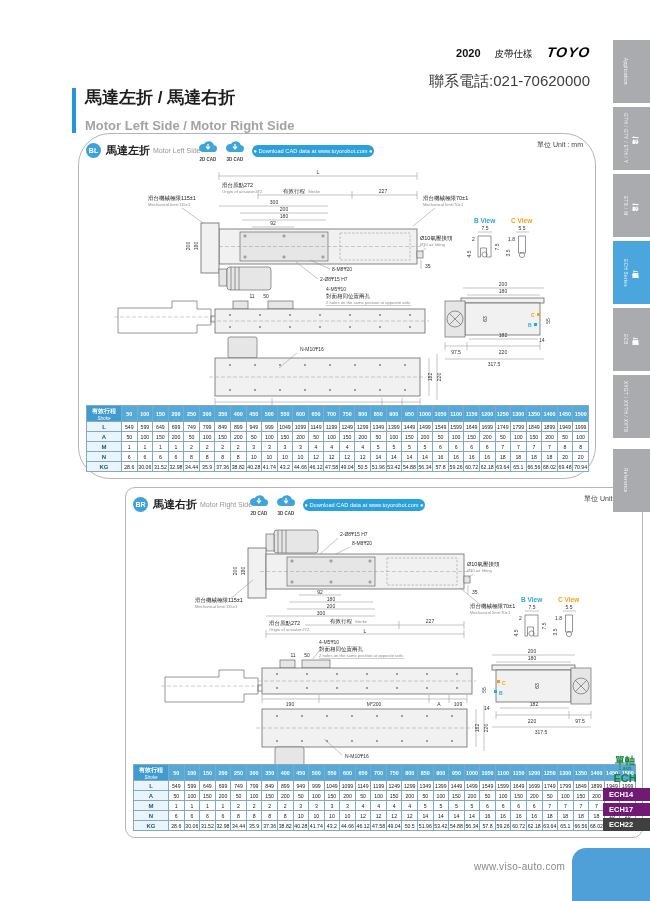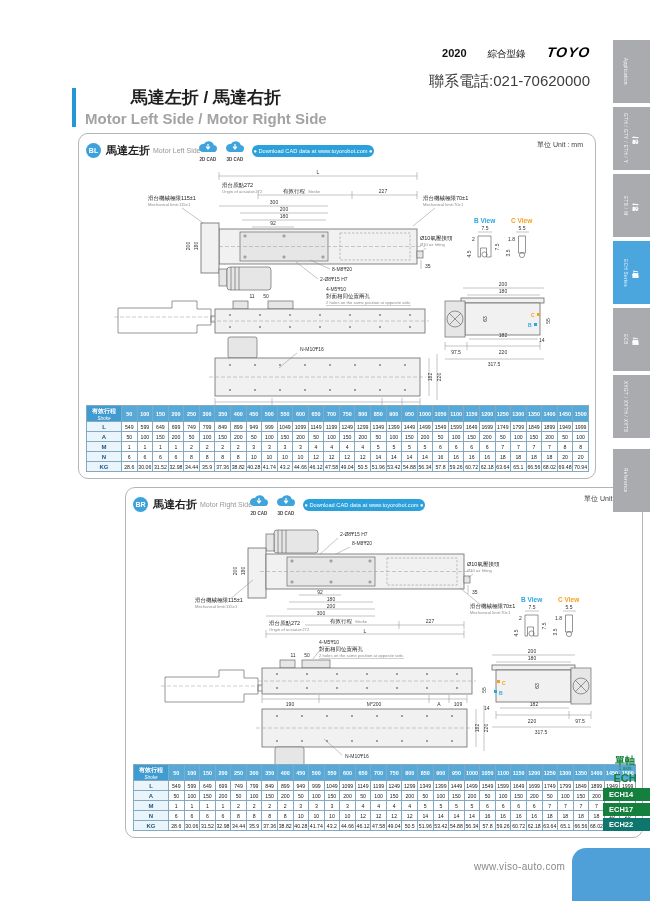--- a/index.html
+++ b/index.html
@@ -1,29 +1,29 @@
 <!DOCTYPE html>
 <html><head>
 <meta charset="utf-8">
 <style>
   html,body{margin:0;padding:0;}
   body{width:650px;height:901px;position:relative;background:#fff;overflow:hidden;
        font-family:"Liberation Sans","DejaVu Sans",sans-serif;color:#222;}
   
-  #catalog-line{position:absolute;right:60px;top:44px;display:flex;align-items:baseline;gap:21px;}
+  #catalog-line{position:absolute;right:60px;top:44px;display:flex;align-items:baseline;gap:14px;}
   .cat-year{font-size:11px;font-weight:bold;color:#111;}
   .cat-label{font-size:9.5px;color:#111;}
   .brand-logo{font-size:14px;font-weight:900;font-style:italic;letter-spacing:1px;transform:skewX(-8deg);color:#000;}
   #phone{position:absolute;right:60px;top:72px;font-size:15px;color:#3d3d3d;}
-  #page-title{position:absolute;left:72px;top:88px;border-left:4px solid #2398d6;padding-left:9px;text-align:center;}
+  #page-title{position:absolute;left:72px;top:88px;border-left:4px solid #2398d6;padding-left:9px;}
   #page-title .zh{font-size:17px;font-weight:bold;color:#1d1d1d;line-height:1.15;}
-  #page-title .en{font-size:15px;font-weight:bold;color:#a3a3a3;margin-top:2px;}
+  #page-title .en{font-size:13px;font-weight:bold;color:#a3a3a3;margin-top:10px;}
   
   .section-box{position:absolute;left:78px;width:518px;background:#fff;border:1.5px solid #b3b6b8;border-radius:10px;box-sizing:border-box;}
-  #bl-box{top:133px;height:346px;}
+  #bl-box{top:133px;height:346px;border-radius:32px;}
   #br-box{top:487px;height:351px;margin-left:47px;}
   .code-badge{position:absolute;left:7px;top:9px;width:15px;height:15px;border-radius:50%;background:#3da2dc;color:#fff;
               font-size:7px;font-weight:bold;display:flex;align-items:center;justify-content:center;}
   .sec-title-zh{position:absolute;left:27px;top:9px;font-size:11px;font-weight:bold;color:#222;}
   .sec-title-en{position:absolute;left:74px;top:13px;font-size:7px;color:#979797;}
   .cloud{position:absolute;top:6px;width:26px;text-align:center;}
   .cloud .lbl{font-size:4.5px;font-weight:bold;color:#444;margin-top:-1px;}
   .dl-pill{position:absolute;left:173px;top:11px;width:122px;height:12px;border-radius:6px;background:#2ba0da;color:#fff;
            font-size:5.7px;line-height:12px;text-align:center;white-space:nowrap;}
   .unit-label{position:absolute;right:12px;top:6px;font-size:7px;color:#444;}
@@ -60,32 +60,32 @@
   .side-tab{position:absolute;left:613px;width:37px;height:63px;background:#a9abae;color:#fff;
             display:flex;flex-direction:row;align-items:center;justify-content:center;gap:2px;}
   .side-tab.active{background:#4ba6de;}
   .side-tab .ten{writing-mode:vertical-rl;font-size:4.6px;letter-spacing:0.4px;opacity:0.92;max-height:58px;overflow:hidden;}
   .side-tab .tzh{writing-mode:vertical-rl;font-size:6.8px;font-weight:bold;letter-spacing:0.5px;max-height:60px;overflow:hidden;}
   
   #axis-group{position:absolute;left:600px;top:755px;width:50px;text-align:center;color:#15803d;line-height:1.1;}
   #axis-group .axis-zh{font-size:10px;font-weight:bold;}
   #axis-group .axis-en{font-size:5px;}
   #axis-group .axis-code{font-size:11px;font-weight:bold;}
-  .ech-tab{position:absolute;left:603px;width:47px;height:13px;background:#15803d;color:#fff;font-size:7.5px;font-weight:bold;
+  .ech-tab{position:absolute;left:603px;width:47px;height:13px;background:#701a75;color:#fff;font-size:7.5px;font-weight:bold;
            line-height:13px;padding-left:6px;box-sizing:border-box;}
-  .ech-tab.active{background:#0f766e;}
+  .ech-tab.active{background:#404040;}
   #corner-box{position:absolute;left:572px;top:848px;width:78px;height:53px;background:#4f9fd8;border-radius:14px 0 0 0;}
   #site-url{position:absolute;left:474px;top:861px;font-size:10px;color:#8a8a8a;letter-spacing:0.3px;}
 </style>
 </head>
 <body>
 
 <div id="catalog-line">
   <span class="cat-year">2020</span>
-  <span class="cat-label">綜合型錄</span>
+  <span class="cat-label">皮帶仕樣</span>
   <span class="brand-logo">TOYO</span>
 </div>
 <div id="phone">聯系電話:021-70620000</div>
 <div id="page-title">
   <div class="zh">馬達左折 / 馬達右折</div>
   <div class="en">Motor Left Side / Motor Right Side</div>
 </div>
 
 <div id="bl-box" class="section-box">
   <div class="code-badge">BL</div>

